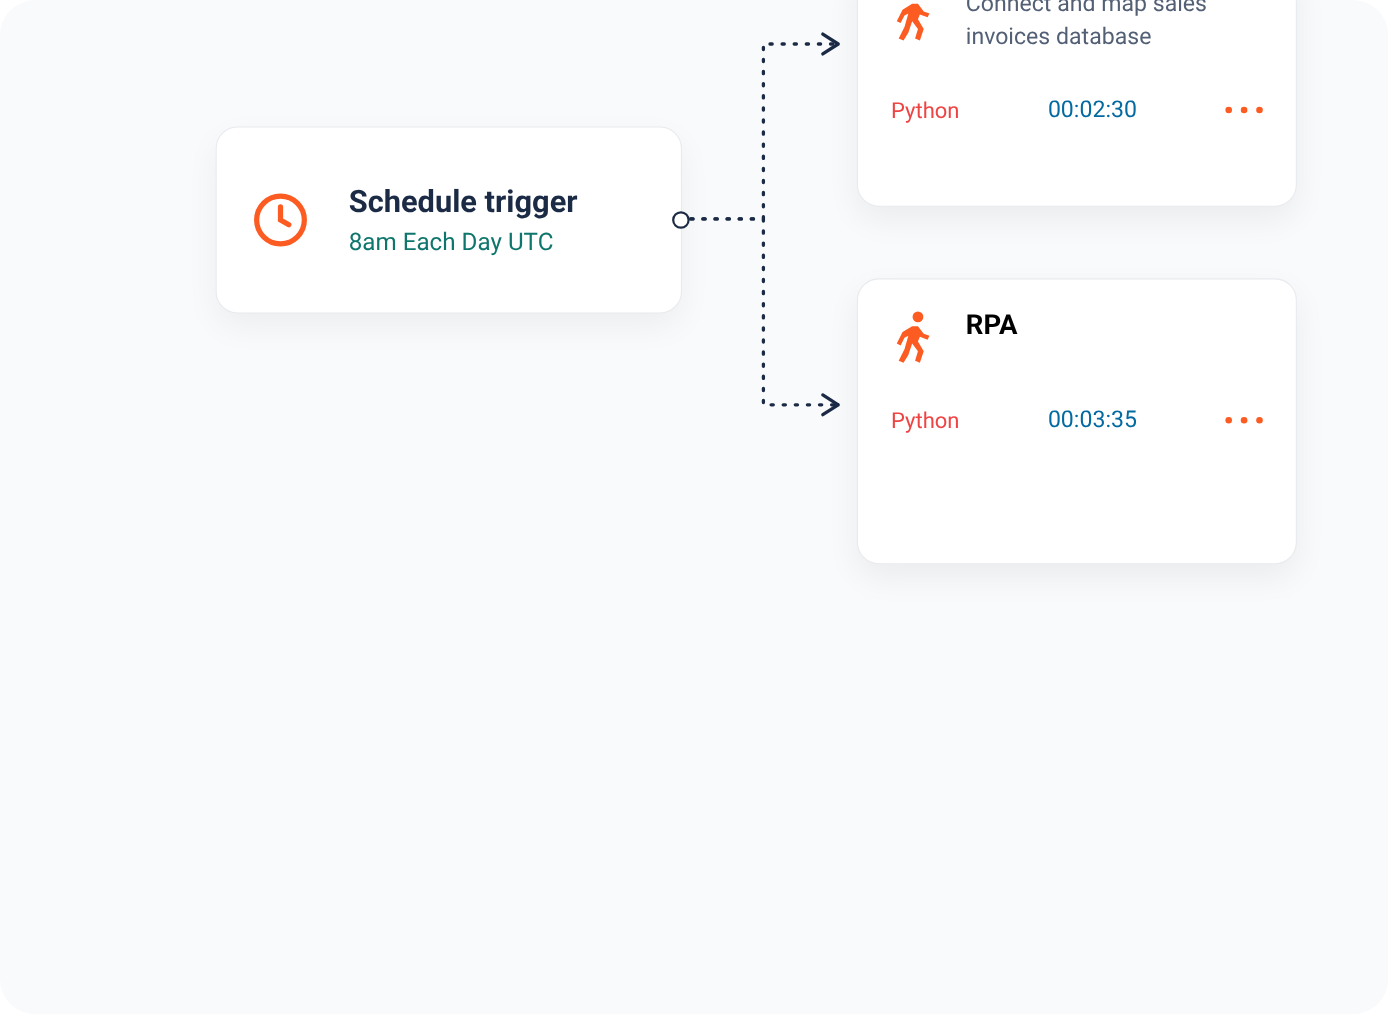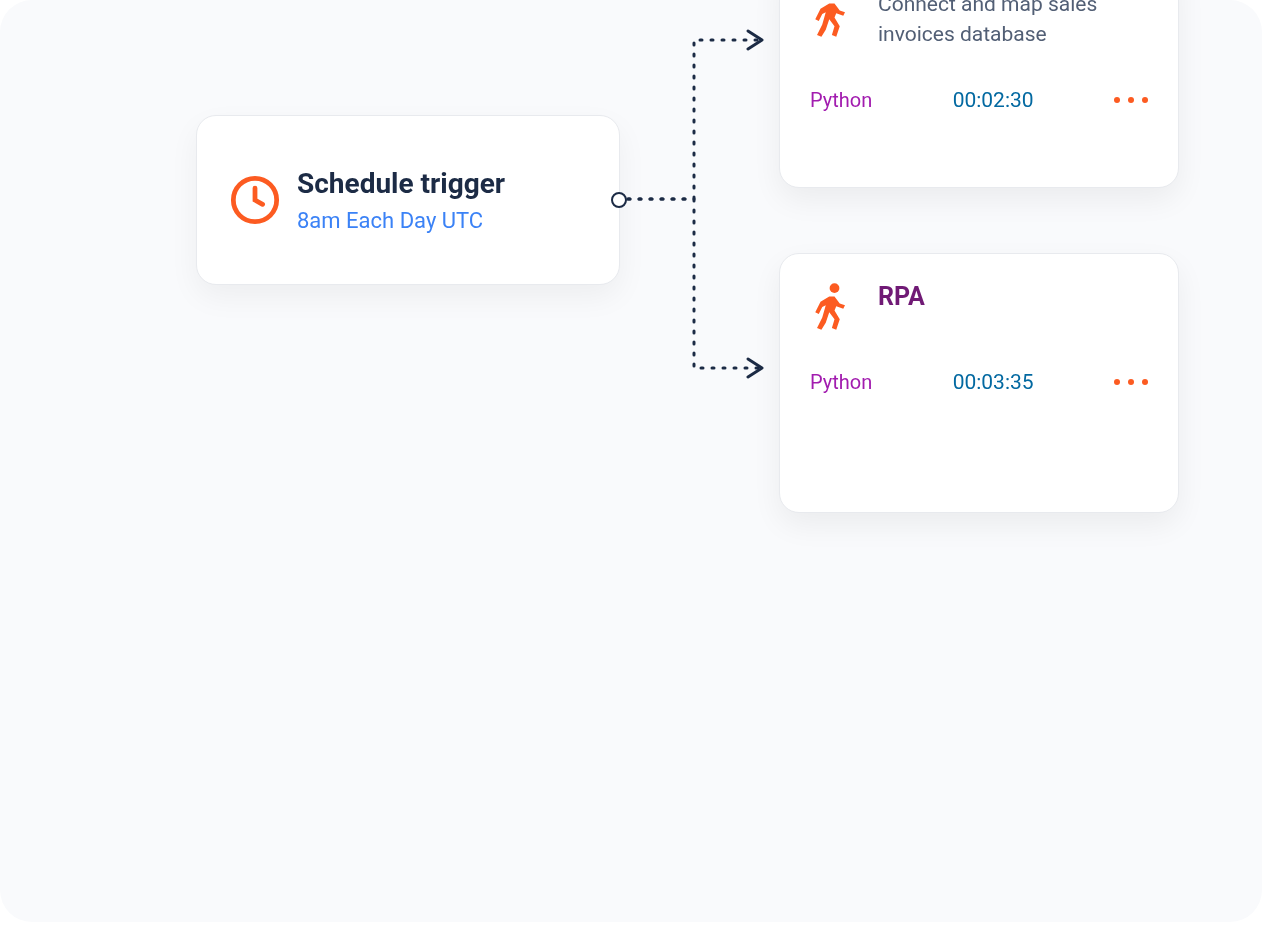--- a/index.html
+++ b/index.html
@@ -25,37 +25,37 @@
       top: 115px;
       width: 424px;
       height: 170px;
       background: #ffffff;
       border: 1px solid #e8eaee;
       border-radius: 20px;
       box-shadow: 0 12px 30px rgba(0,0,0,0.05);
       display: flex;
       align-items: center;
       padding: 0 32px;
-      gap: 16px;
+      gap: 36px;
     }
     .trigger-icon {
       width: 52px;
       height: 52px;
       flex-shrink: 0;
     }
     .trigger-text { display: flex; flex-direction: column; gap: 8px; }
     .trigger-title {
       font-size: 28px;
       font-weight: 700;
       color: #1c2b45;
     }
     .trigger-subtitle {
       font-size: 22px;
       font-weight: 400;
-      color: #3b82f6;
+      color: #0f766e;
     }
     .connector-port {
       position: absolute;
       right: -8px;
       top: 50%;
       transform: translateY(-50%);
       width: 16px;
       height: 16px;
       background: #ffffff;
       border: 2.5px solid #1c2b45;
@@ -80,37 +80,37 @@
     }
     .step-icon {
       width: 42px;
       height: 50px;
       flex-shrink: 0;
     }
     .step-text { display: flex; flex-direction: column; gap: 6px; }
     .step-title {
       font-size: 25px;
       font-weight: 700;
-      color: #701a75;
+      color: #000000;
     }
     .step-desc {
       font-size: 21px;
       font-weight: 400;
       color: #525f75;
       line-height: 1.45;
     }
     .step-footer {
       display: flex;
       align-items: center;
       justify-content: space-between;
       padding: 18px 30px 24px 30px;
     }
     .step-lang {
       font-size: 20px;
-      color: #a21caf;
+      color: #ef4444;
       font-weight: 400;
     }
     .step-time {
       font-size: 21px;
       color: #0369a1;
       font-weight: 400;
     }
     .step-more {
       display: flex;
       gap: 8px;

